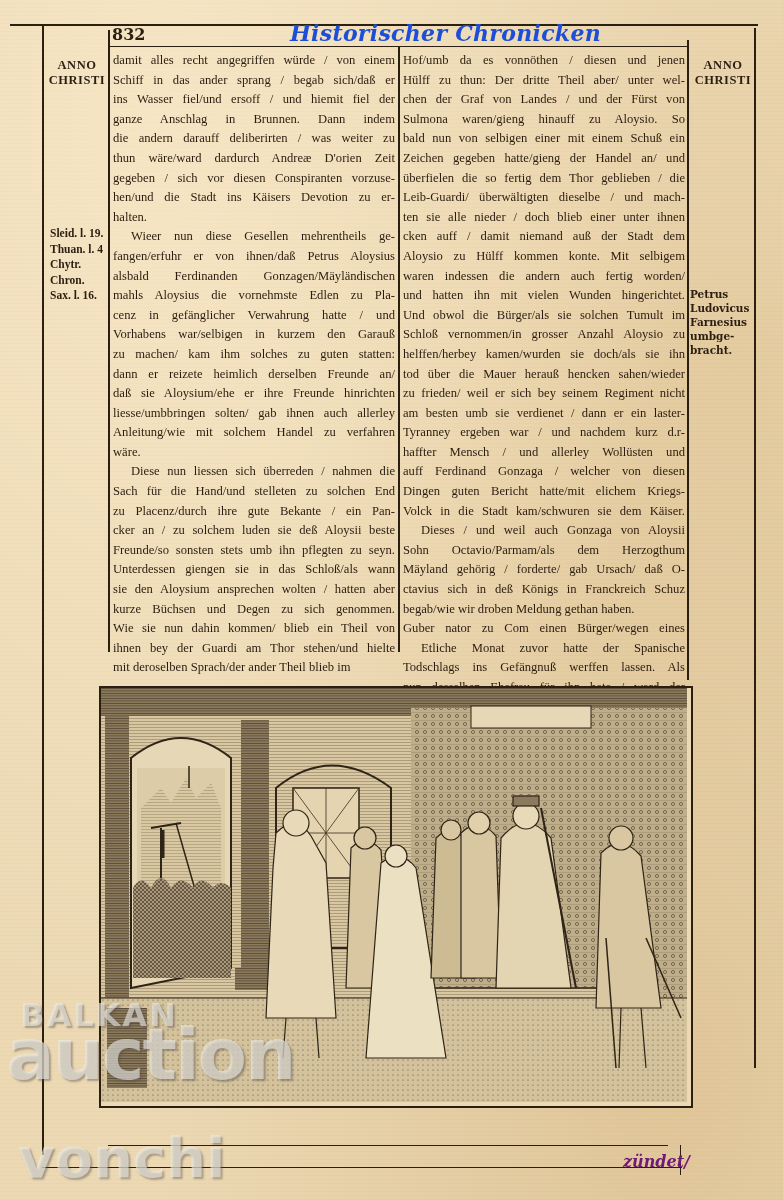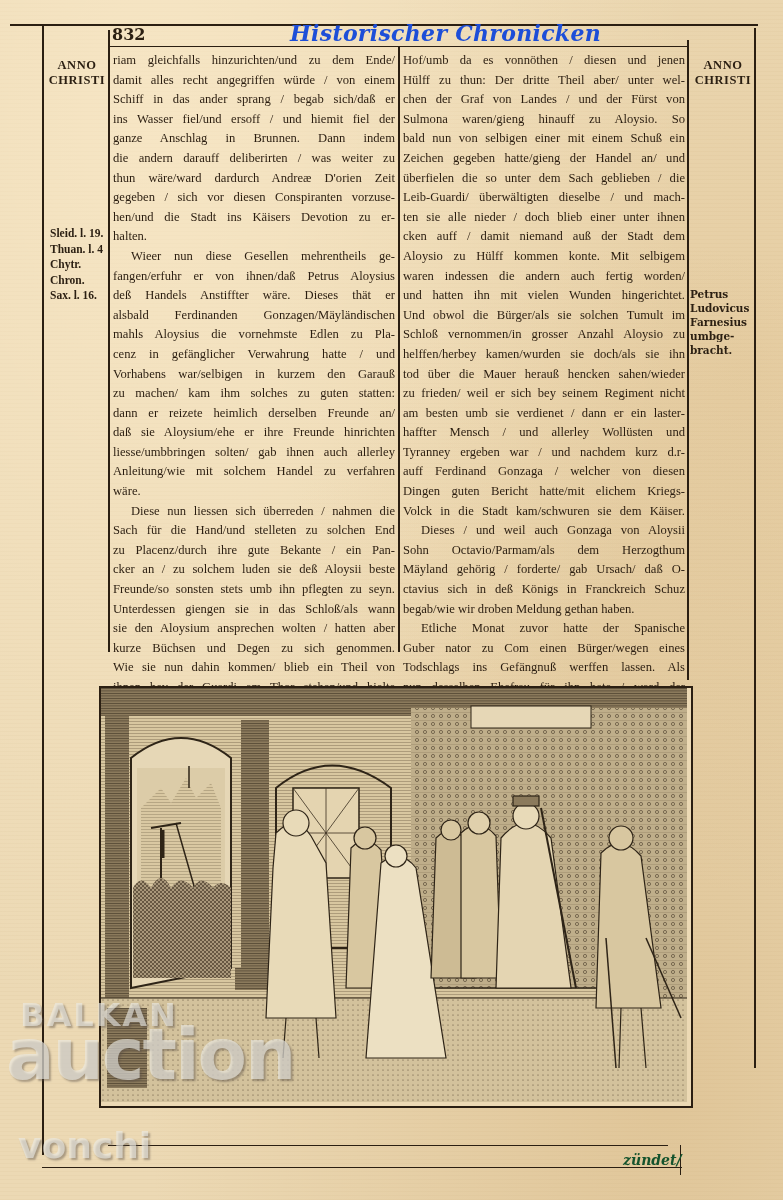--- a/index.html
+++ b/index.html
@@ -40,29 +40,29 @@
   .col-right { left:403px; width:282px; }
 
   .engraving {
     position:absolute; left:99px; top:686px; width:590px; height:418px;
     border:2px solid #2b1f12; box-shadow: inset 0 0 0 4px #ecd9b4, inset 0 0 0 5px #2b1f12;
     background:#cdbb94; overflow:hidden;
   }
   .engraving svg { position:absolute; left:0; top:0; }
 
   .catchword {
-    position:absolute; left:623px; top:1152px; font-family:"DejaVu Serif", serif; font-style:italic; font-size:14px; color:#14532d; font-weight:bold;
+    position:absolute; left:623px; top:1152px; font-family:"DejaVu Serif", serif; font-style:italic; font-size:16px; color:#701a75; font-weight:bold;
   }
   .watermark {
     position:absolute; font-family:"DejaVu Sans", sans-serif; font-weight:bold; color:rgba(235,235,230,0.62);
     text-shadow: 2px 2px 2px rgba(90,80,70,0.45); pointer-events:none;
   }
   .wm-1 { left:20px; top:996px; font-size:32px; letter-spacing:2px; }
   .wm-2 { left:6px; top:1012px; font-size:72px; letter-spacing:-2px; }
-  .wm-3 { left:18px; top:1125px; font-size:36px; }
+  .wm-3 { left:18px; top:1125px; font-size:56px; }
 </style>
 </head>
 <body>
 
 <div class="rule" style="left:10px; top:24px; width:748px; height:1.5px;"></div>
 <div class="rule" style="left:42px; top:25px; width:1.5px; height:1130px;"></div>
 <div class="rule" style="left:108px; top:30px; width:1.5px; height:622px;"></div>
 <div class="rule" style="left:398px; top:46px; width:1.5px; height:606px;"></div>
 <div class="rule" style="left:687px; top:40px; width:1.5px; height:640px;"></div>
 <div class="rule" style="left:754px; top:28px; width:1.5px; height:1040px;"></div>
@@ -92,33 +92,31 @@
 </div>
 <div class="margin-notes-right">
   <div>Petrus</div>
   <div>Ludovicus</div>
   <div>Farnesius</div>
   <div>umbge-</div>
   <div>bracht.</div>
 </div>
 
 <div class="column col-left" id="col-left">
-    <span class="line">riam gleichfalls hinzurichten/und zu dem Ende/</span>
     <span class="line">damit alles recht angegriffen würde / von einem</span>
     <span class="line">Schiff in das ander sprang / begab sich/daß er</span>
     <span class="line">ins Wasser fiel/und ersoff / und hiemit fiel der</span>
     <span class="line">ganze Anschlag in Brunnen.   Dann indem</span>
     <span class="line">die andern darauff deliberirten / was weiter zu</span>
     <span class="line">thun wäre/ward dardurch Andreæ D'orien Zeit</span>
     <span class="line">gegeben / sich vor diesen Conspiranten vorzuse-</span>
     <span class="line">hen/und die Stadt ins Käisers Devotion zu er-</span>
     <span class="line last">halten.</span>
     <span class="line indent">Wieer nun diese Gesellen mehrentheils ge-</span>
     <span class="line">fangen/erfuhr er von ihnen/daß Petrus Aloysius</span>
-    <span class="line">deß Handels Anstiffter wäre.  Dieses thät er</span>
     <span class="line">alsbald Ferdinanden Gonzagen/Mäyländischen</span>
     <span class="line">mahls Aloysius die vornehmste Edlen zu Pla-</span>
     <span class="line">cenz in gefänglicher Verwahrung hatte / und</span>
     <span class="line">Vorhabens war/selbigen in kurzem den Garauß</span>
     <span class="line">zu machen/ kam ihm solches zu guten statten:</span>
     <span class="line">dann er reizete heimlich derselben Freunde an/</span>
     <span class="line">daß sie Aloysium/ehe er ihre Freunde hinrichten</span>
     <span class="line">liesse/umbbringen solten/ gab ihnen auch allerley</span>
     <span class="line">Anleitung/wie mit solchem Handel zu verfahren</span>
     <span class="line last">wäre.</span>
@@ -134,45 +132,45 @@
     <span class="line">ihnen bey der Guardi am Thor stehen/und hielte</span>
     <span class="line last">mit deroselben Sprach/der ander Theil blieb im</span>
   </div>
 <div class="column col-right" id="col-right">
     <span class="line">Hof/umb da es vonnöthen / diesen und jenen</span>
     <span class="line">Hülff zu thun: Der dritte Theil aber/ unter wel-</span>
     <span class="line">chen der Graf von Landes / und der Fürst von</span>
     <span class="line">Sulmona waren/gieng hinauff zu Aloysio.  So</span>
     <span class="line">bald nun von selbigen einer mit einem Schuß ein</span>
     <span class="line">Zeichen gegeben hatte/gieng der Handel an/ und</span>
-    <span class="line">überfielen die so unter dem Sach geblieben / die</span>
+    <span class="line">überfielen die so fertig dem Thor geblieben / die</span>
     <span class="line">Leib-Guardi/ überwältigten dieselbe / und mach-</span>
     <span class="line">ten sie alle nieder / doch blieb einer unter ihnen</span>
     <span class="line">cken auff / damit niemand auß der Stadt dem</span>
     <span class="line">Aloysio zu Hülff kommen konte.   Mit selbigem</span>
     <span class="line">waren indessen die andern auch fertig worden/</span>
     <span class="line">und hatten ihn mit vielen Wunden hingerichtet.</span>
     <span class="line">Und obwol die Bürger/als sie solchen Tumult im</span>
     <span class="line">Schloß vernommen/in grosser Anzahl Aloysio zu</span>
     <span class="line">helffen/herbey kamen/wurden sie doch/als sie ihn</span>
     <span class="line">tod über die Mauer herauß hencken sahen/wieder</span>
     <span class="line">zu frieden/ weil er sich bey seinem Regiment nicht</span>
     <span class="line">am besten umb sie verdienet / dann er ein laster-</span>
+    <span class="line">Tyranney ergeben war / und nachdem kurz d.r-</span>
     <span class="line">haffter Mensch / und allerley Wollüsten und</span>
-    <span class="line">Tyranney ergeben war / und nachdem kurz d.r-</span>
     <span class="line">auff Ferdinand Gonzaga / welcher von diesen</span>
     <span class="line">Dingen guten Bericht hatte/mit elichem Kriegs-</span>
     <span class="line">Volck in die Stadt kam/schwuren sie dem Käiser.</span>
     <span class="line indent">Dieses / und weil auch Gonzaga von Aloysii</span>
     <span class="line">Sohn Octavio/Parmam/als dem Herzogthum</span>
     <span class="line">Mäyland gehörig / forderte/ gab Ursach/ daß O-</span>
     <span class="line">ctavius sich in deß Königs in Franckreich Schuz</span>
     <span class="line last">begab/wie wir droben Meldung gethan haben.</span>
+    <span class="line">Guber nator zu Com einen Bürger/wegen eines</span>
     <span class="line indent">Etliche Monat zuvor hatte der Spanische</span>
-    <span class="line">Guber nator zu Com einen Bürger/wegen eines</span>
     <span class="line">Todschlags ins Gefängnuß werffen lassen.  Als</span>
     <span class="line">nun desselben Ehefrau für ihn bate / ward der</span>
     <span class="line last">Spanier/weil sie schön / gegen ihr in Lieb ent-</span>
   </div>
 
 <div class="engraving">
   <svg width="586" height="414" viewBox="0 0 586 414">
     <defs>
       <pattern id="hatch" width="3" height="3" patternUnits="userSpaceOnUse">
         <rect width="3" height="3" fill="#d8c7a0"></rect>

